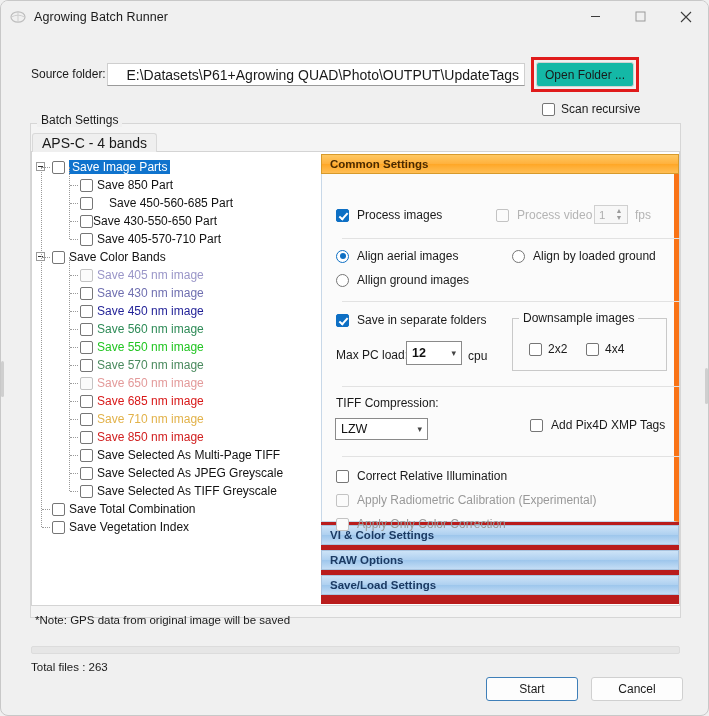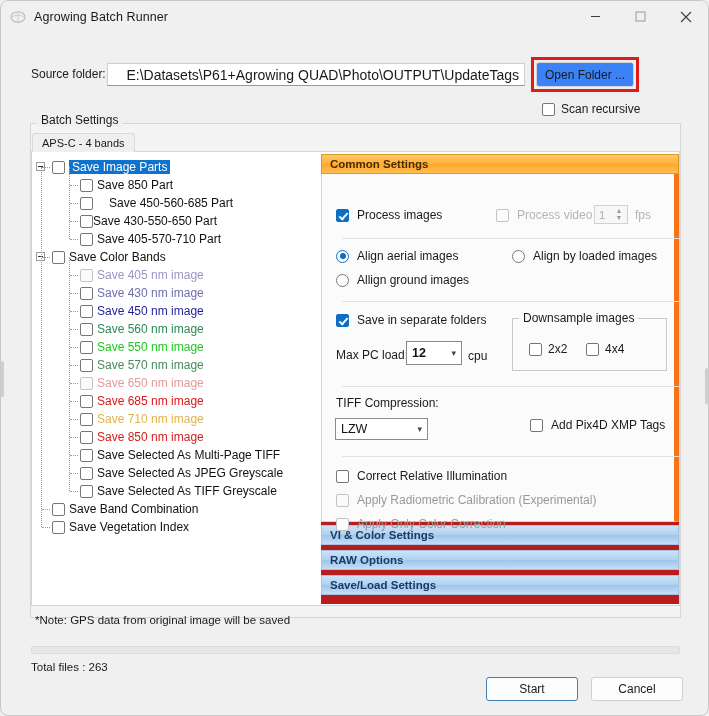--- a/index.html
+++ b/index.html
@@ -57,21 +57,21 @@
     font-size: 14px; color: #1a1a1a;
     padding: 0 5px; outline: none; text-align: right;
   }
   .open-folder-wrap {
     position: absolute; left: 530px; top: -6px;
     border: 3px solid #e01b1b;
     padding: 2px; background: transparent;
   }
   .open-folder-btn {
     width: 98px; height: 25px;
-    background: #3b82f6;
+    background: #14b8a6;
     border: 1px solid #d3d3d3;
     border-radius: 3px;
     font-family: "Liberation Sans", sans-serif;
     font-size: 12px; color: #1a1a1a;
     cursor: pointer;
   }
   .scan-recursive {
     position: absolute; left: 541px; top: 39px;
     display: flex; align-items: center; gap: 6px;
     font-size: 12px; color: #1a1a1a;
@@ -114,21 +114,21 @@
     font-size: 12px; color: #1a1a1a;
   }
   .tabs {
     position: absolute; left: 31px; top: 130px;
     display: flex; align-items: flex-end; height: 21px;
     z-index: 3;
   }
   .tab {
     height: 19px; padding: 0 9px;
     display: flex; align-items: center;
-    font-size: 11px; color: #1a1a1a;
+    font-size: 14px; color: #1a1a1a;
     background: #efefef;
     border: 1px solid #d9d9d9; border-bottom: none;
     border-radius: 3px 3px 0 0;
     margin-right: -1px;
     cursor: pointer;
   }
   .tab.active {
     background: #ffffff; height: 21px;
     border-color: #d4d4d4;
     z-index: 4;
@@ -375,21 +375,21 @@
         <div class="tnode" style="position: absolute; left: 46px; top: 310px;">
           <span class="cb"></span>
           <span class="tlabel" style="margin-left: 4px; color: rgb(17, 17, 17);">Save Selected As JPEG Greyscale</span>
         </div>
         <div class="tnode" style="position: absolute; left: 46px; top: 328px;">
           <span class="cb"></span>
           <span class="tlabel" style="margin-left: 4px; color: rgb(17, 17, 17);">Save Selected As TIFF Greyscale</span>
         </div>
         <div class="tnode" style="position: absolute; left: 18px; top: 346px;">
           <span class="cb"></span>
-          <span class="tlabel" style="margin-left: 4px; color: rgb(17, 17, 17);">Save Band Combination</span>
+          <span class="tlabel" style="margin-left: 4px; color: rgb(17, 17, 17);">Save Total Combination</span>
         </div>
         <div class="tnode" style="position: absolute; left: 18px; top: 364px;">
           <span class="cb"></span>
           <span class="tlabel" style="margin-left: 4px; color: rgb(17, 17, 17);">Save Vegetation Index</span>
         </div>
         <div class="dotline" style="left: 7px; top: 13px; height: 360px;"></div>
         <div class="dotline" style="left: 35px; top: 13px; height: 72px;"></div>
         <div class="dotline" style="left: 35px; top: 103px; height: 234px;"></div>
         <div class="dash" style="top: 13px; left: 8px;"></div>
         <div class="dash" style="top: 31px; left: 36px;"></div>
@@ -438,21 +438,21 @@
         <div class="row dim" style="position:absolute; left:313px; top:34px;">fps</div>
 
         <div class="divider" style="position:absolute; left:10px; top:64px; width:338px;"></div>
 
         <div class="row" style="position:absolute; left:14px; top:75px;">
           <span class="rb checked"></span>
           <span style="margin-left:8px;">Align aerial images</span>
         </div>
         <div class="row" style="position:absolute; left:190px; top:75px;">
           <span class="rb"></span>
-          <span style="margin-left:8px;">Align by loaded images</span>
+          <span style="margin-left:8px;">Align by loaded ground</span>
         </div>
         <div class="row" style="position:absolute; left:14px; top:99px;">
           <span class="rb"></span>
           <span style="margin-left:8px;">Allign ground images</span>
         </div>
 
         <div class="divider" style="position:absolute; left:10px; top:127px; width:338px;"></div>
 
         <div class="row" style="position:absolute; left:14px; top:139px;">
           <span class="cb checked"></span>

